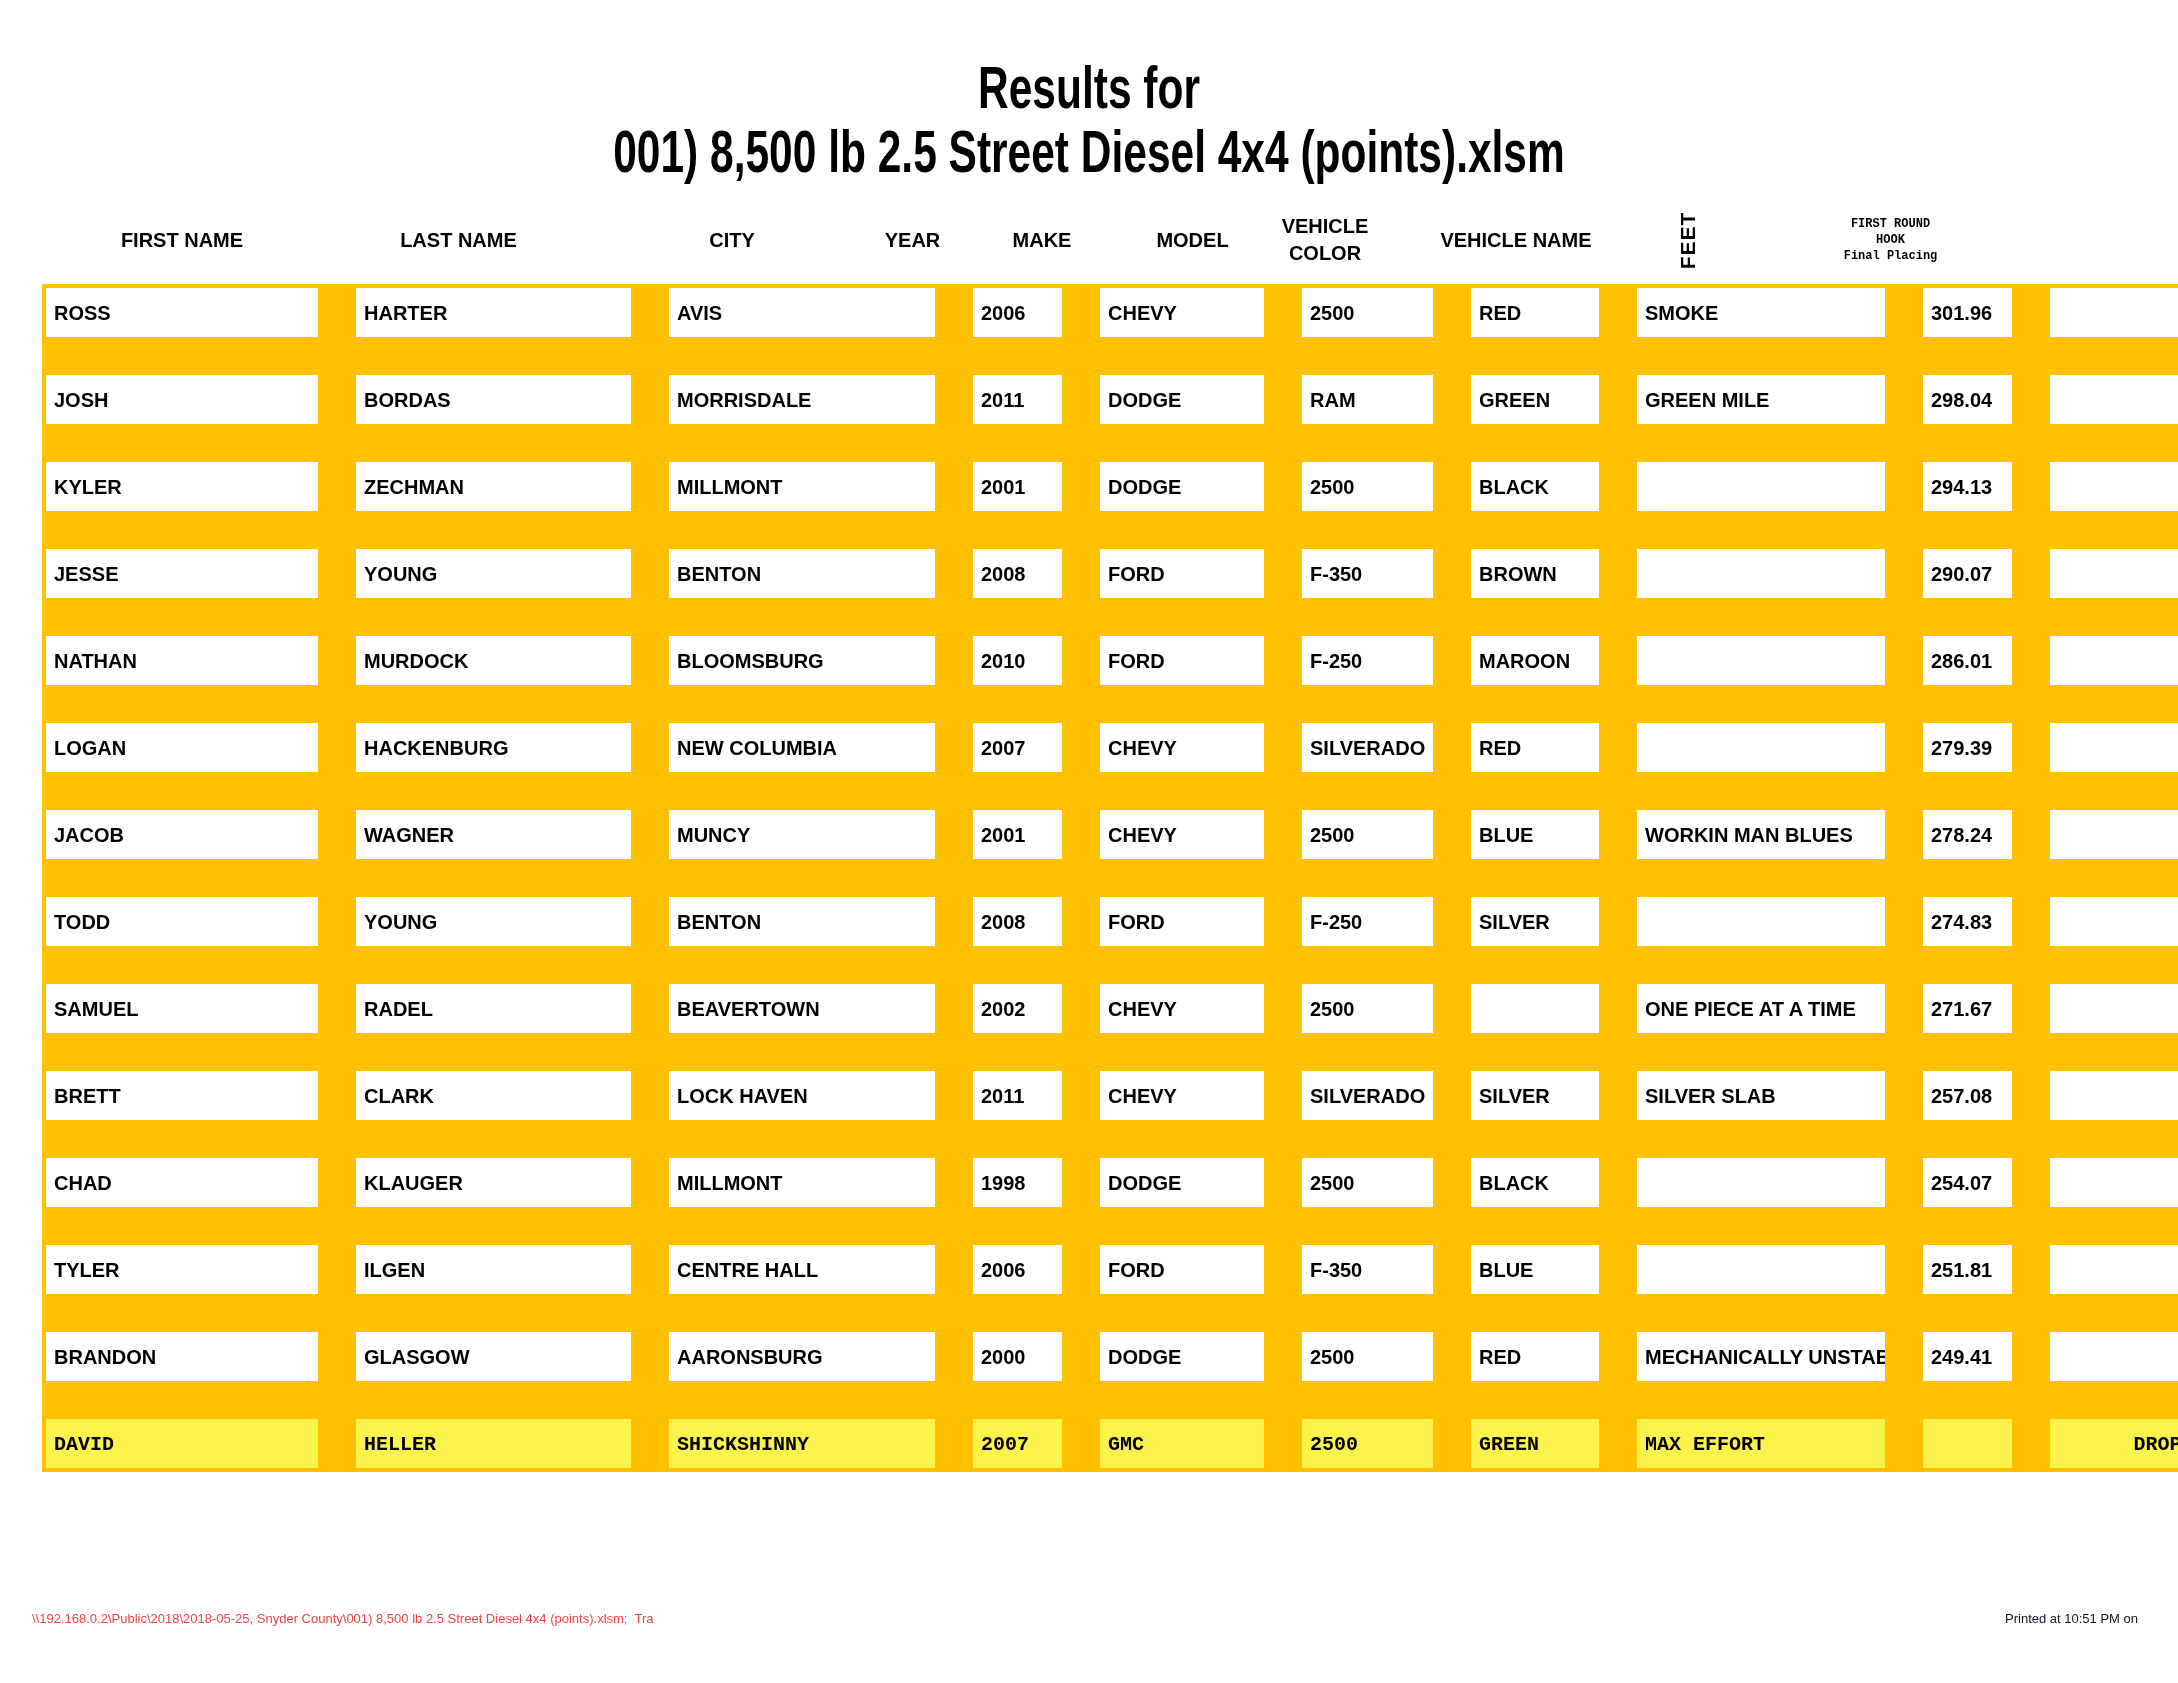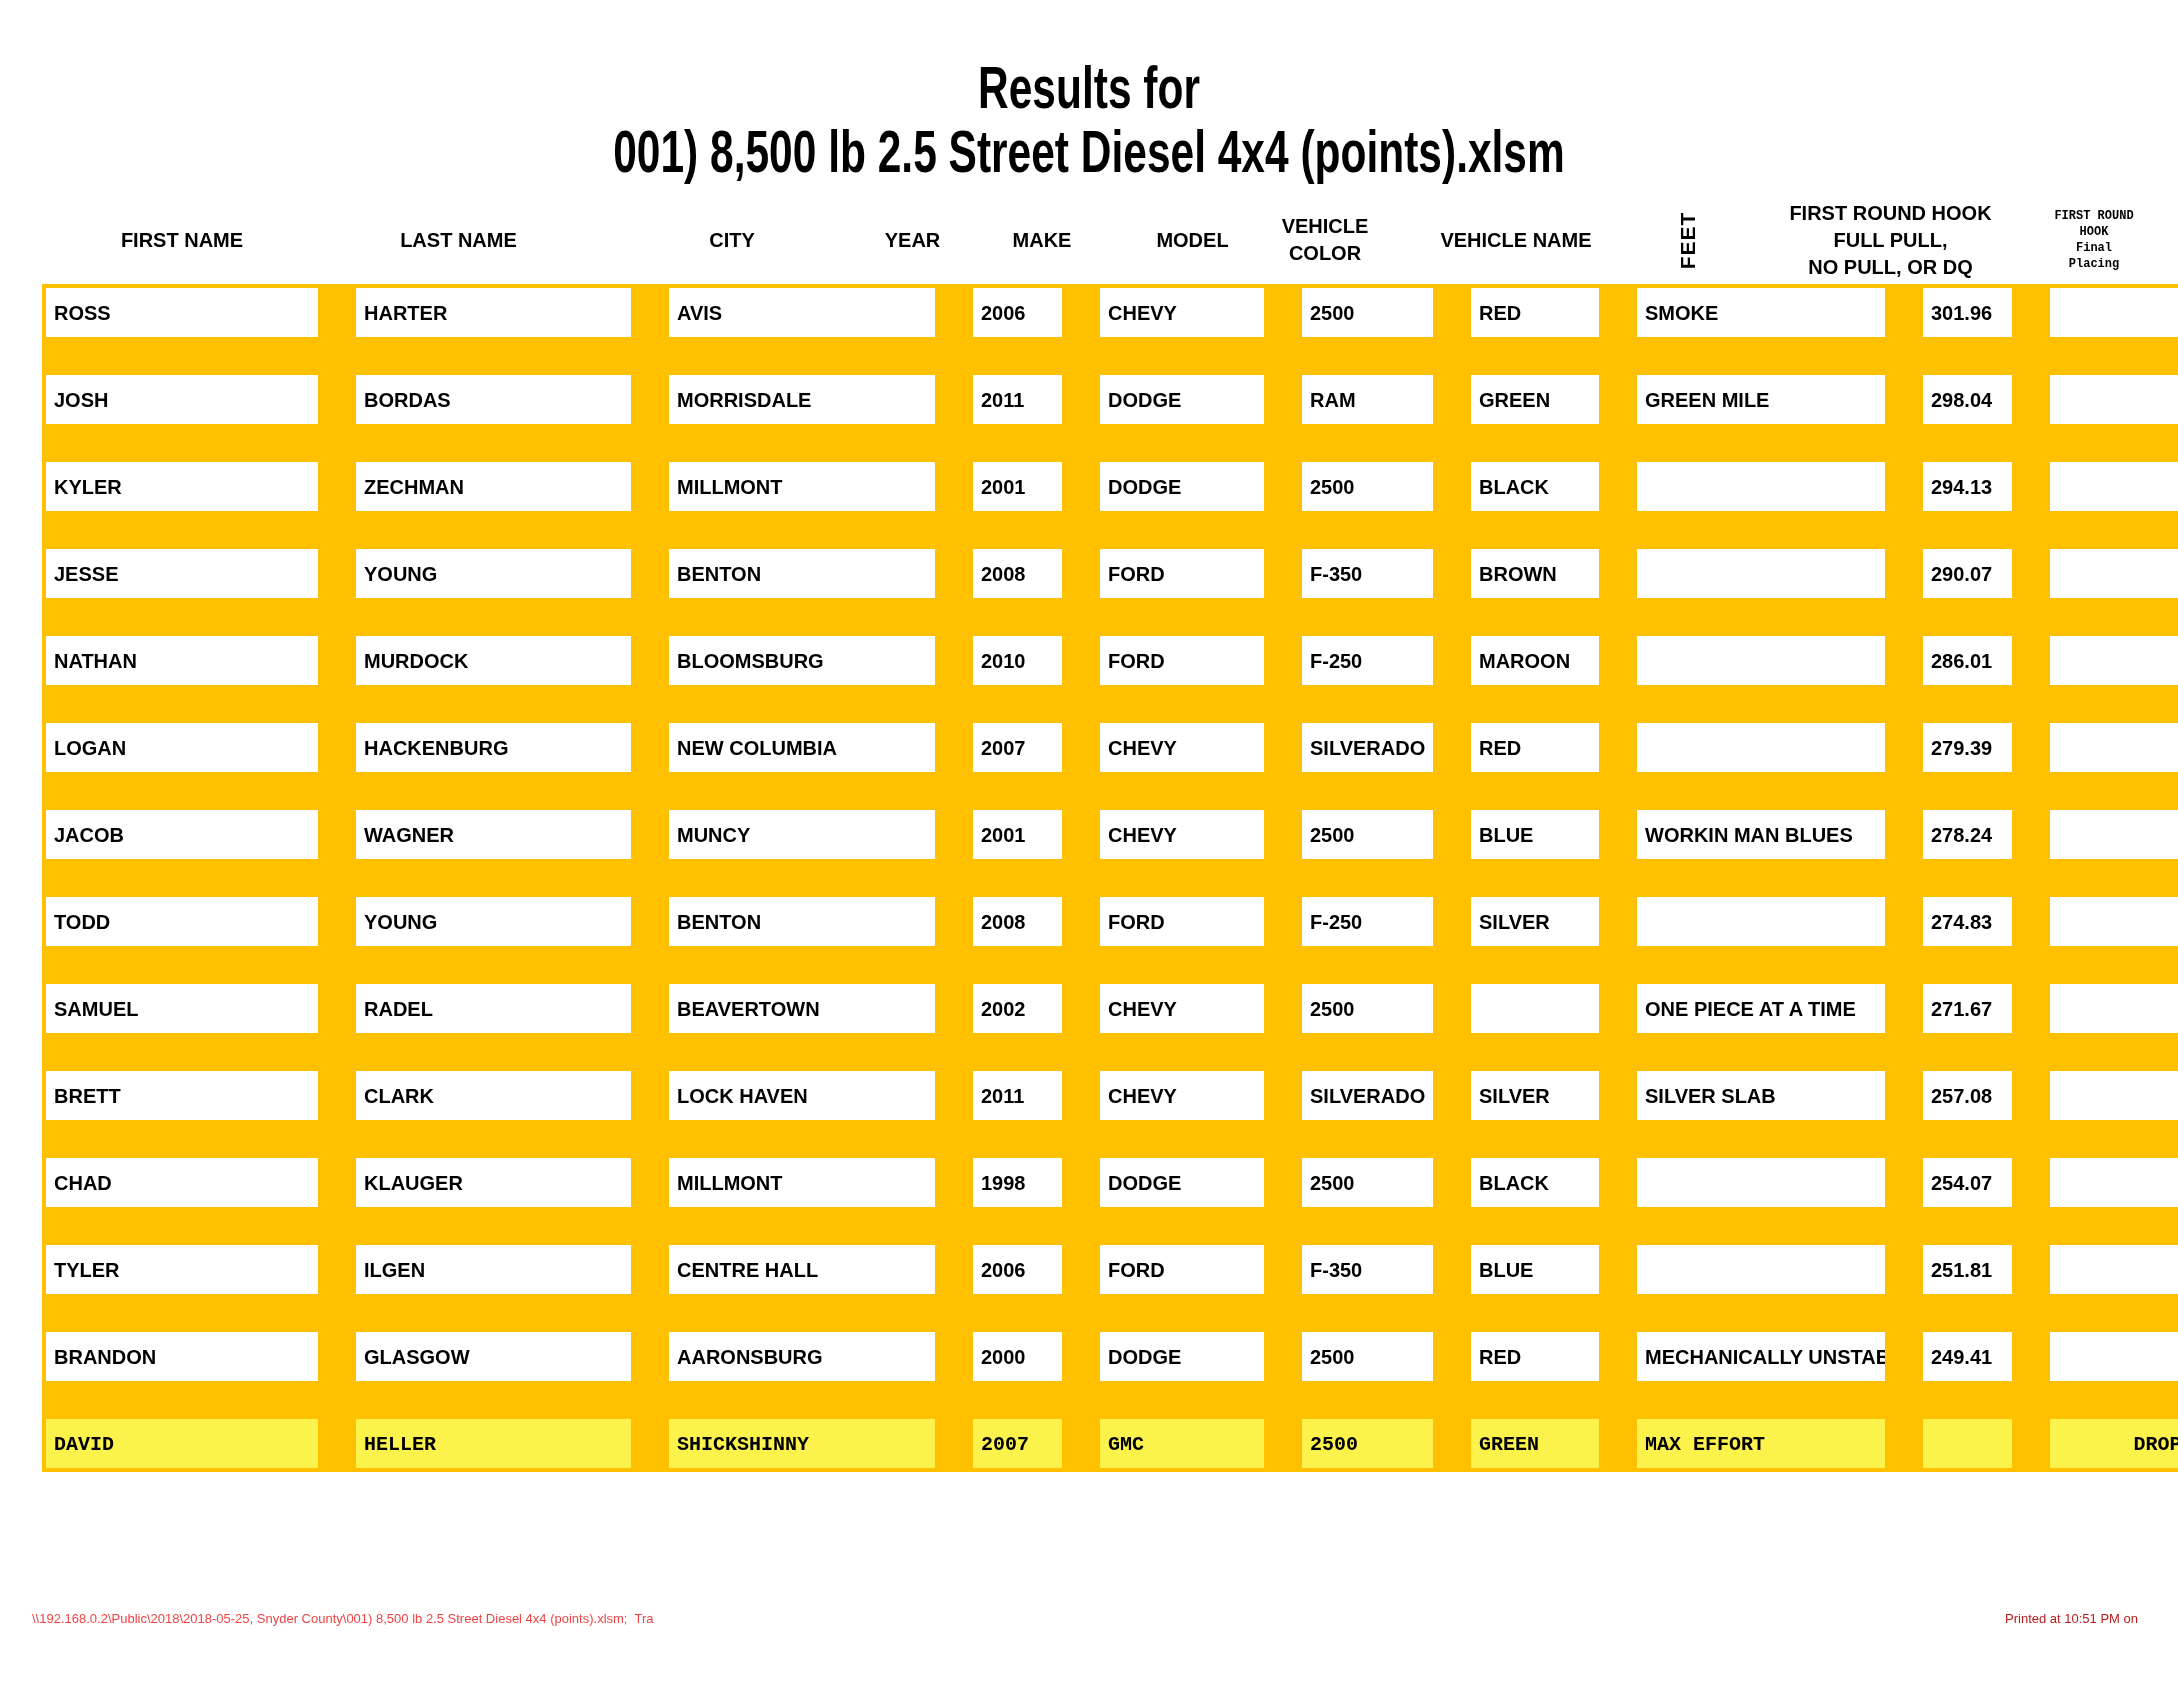--- a/index.html
+++ b/index.html
@@ -45,21 +45,21 @@
   }
   .cell.center { justify-content:center; padding-left:0; }
   .cell.hl { background:var(--highlight, #FBF24C);font-family:Liberation Mono, monospace; }
 
   .footer-left {
     position:absolute; left:32px; top:1611px;
     font-size:13px; color:#ef4444; white-space:pre;
   }
   .footer-right {
     position:absolute; right:40px; top:1611px;
-    font-size:13px; color:#b91c1c;
+    font-size:13px; color:#0f172a;
   }
 </style>
 </head>
 <body>
 
 <div class="page" style="--grid-border: #FFC000; --highlight: #FBF24C;">
   <div class="title-line title1">Results for</div>
   <div class="title-line title2">001) 8,500 lb 2.5 Street Diesel 4x4 (points).xlsm</div>
 
   <div class="header-row" id="headerRow" style="grid-template-columns: 272px 275px 266px 89px 164px 131px 128px 248px 89px 311px 90px;">
@@ -83,25 +83,20 @@
       </div>
       <div class="hcell">
         <div>VEHICLE</div>
         <div>COLOR</div>
       </div>
       <div class="hcell">
         <div>VEHICLE NAME</div>
       </div>
       <div class="hcell">
         <div class="feet-rot">FEET</div>
-      </div>
-      <div class="hcell">
-        <div>FIRST ROUND HOOK</div>
-        <div>FULL PULL,</div>
-        <div>NO PULL, OR DQ</div>
       </div>
       <div class="hcell small">
         <div>FIRST ROUND</div>
         <div>HOOK</div>
         <div>Final Placing</div>
       </div>
     </div>
 
   <div class="grid" id="grid" style="grid-template-columns: 272px 275px 266px 89px 164px 131px 128px 248px 89px 311px 90px;">
       <div class="cell">ROSS</div>

